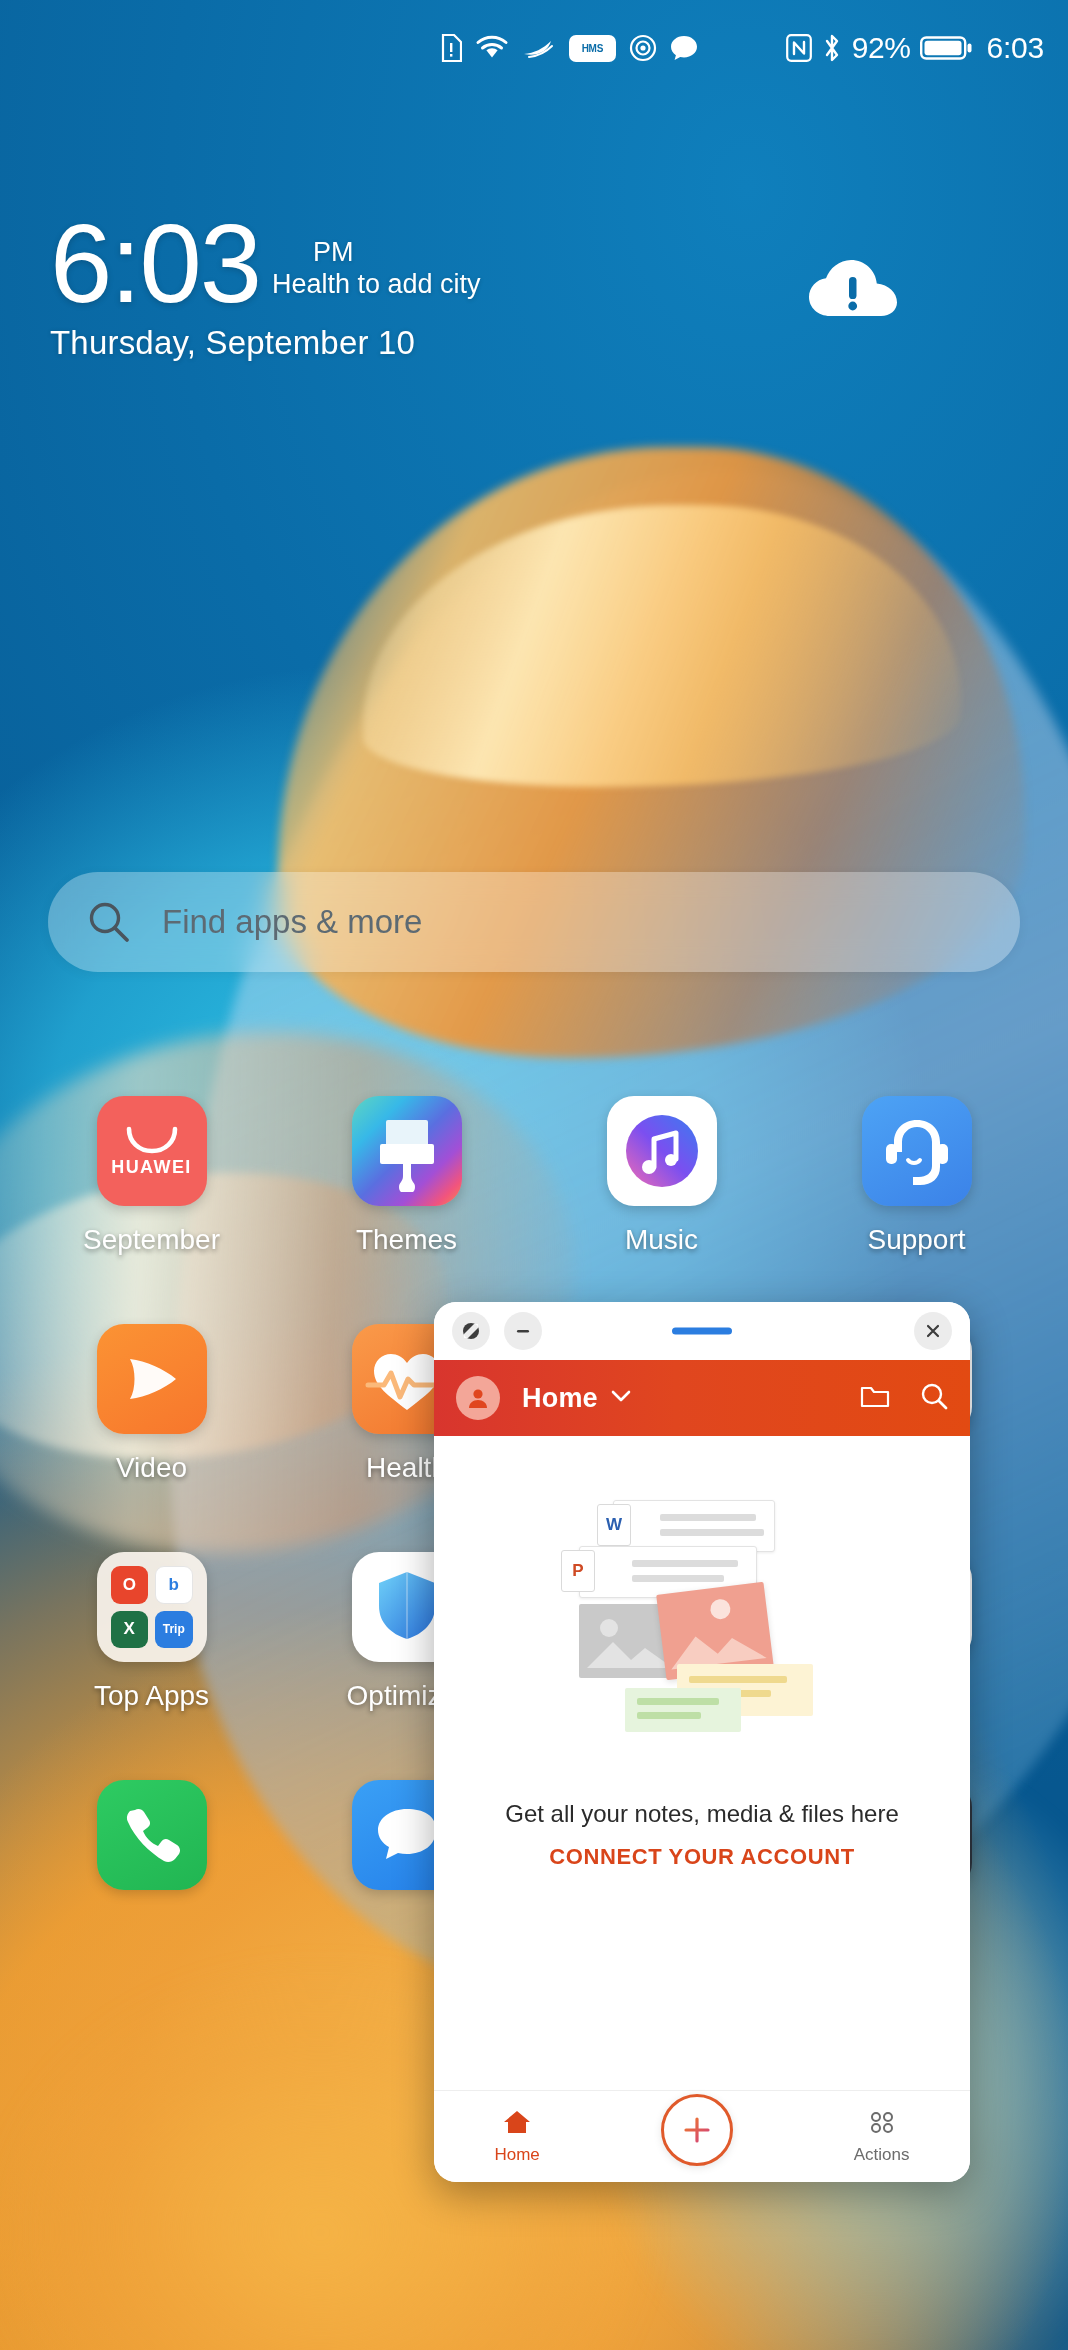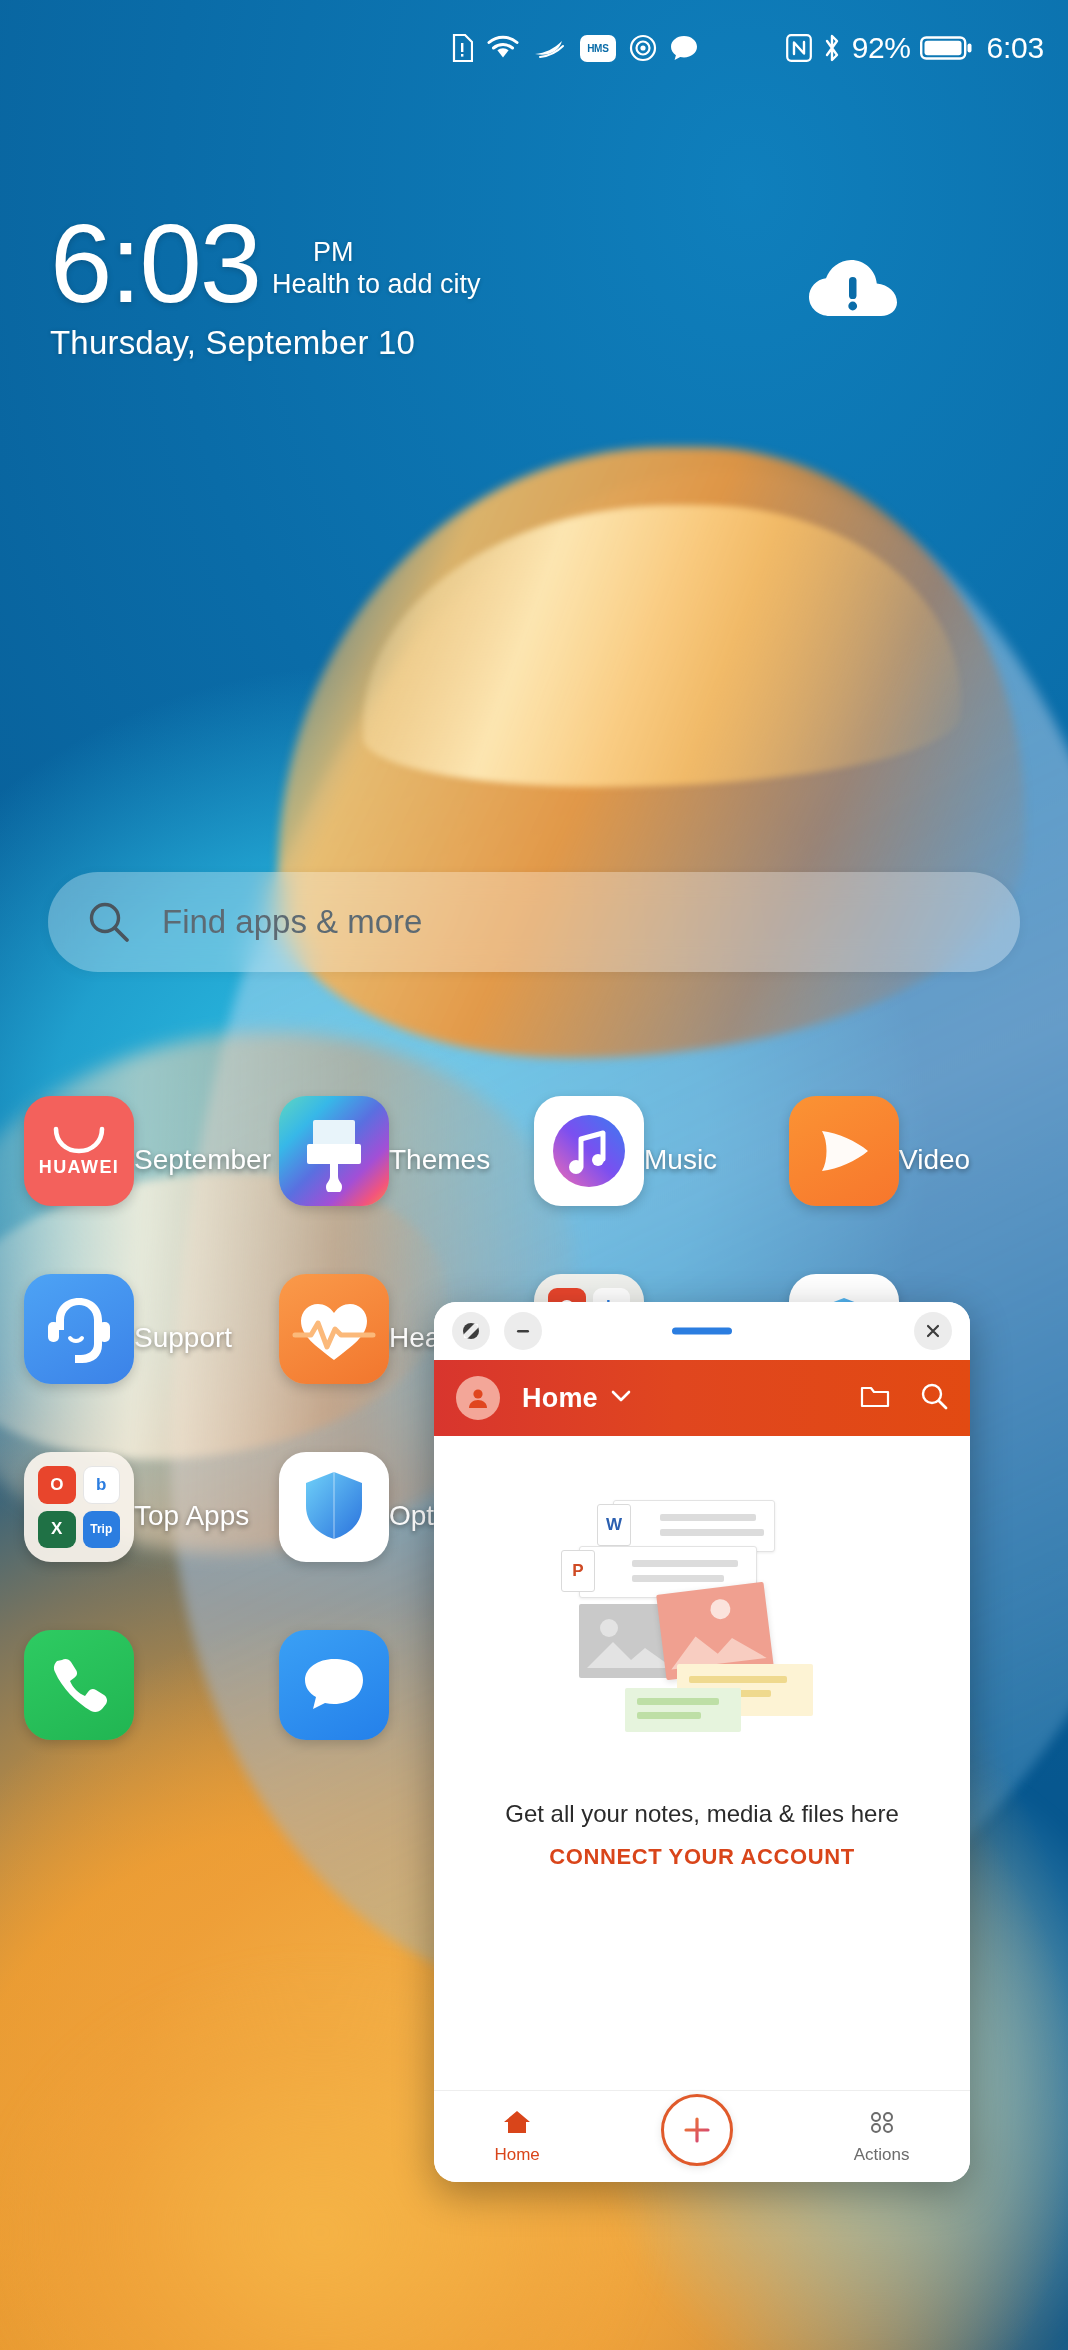--- a/index.html
+++ b/index.html
@@ -81,21 +81,21 @@
     position:absolute; top:0; left:0; right:0; height:96px;
     display:flex; align-items:center; justify-content:flex-end;
     padding:0 24px 0 0; color:#fff;
   }
   .sb-left-icons { display:flex; align-items:center; gap:13px; margin-right:88px; }
   .sb-right { display:flex; align-items:center; gap:10px; }
   .sb-pct { font-size:30px; font-weight:400; letter-spacing:-0.5px; }
   .sb-time { font-size:30px; font-weight:400; letter-spacing:-0.2px; margin-left:4px; }
   .sb-ico { display:block; }
   .hms-badge {
-    width:36px; height:27px; border-radius:7px; background:#fff; color:#0a6ca8;
+    width:47px; height:27px; border-radius:7px; background:#fff; color:#0a6ca8;
     font-size:10px; font-weight:bold; display:flex; align-items:center; justify-content:center;
     letter-spacing:-0.3px;
   }
 
   
   #clock-widget { position:absolute; left:50px; top:210px; width:700px; color:#fff; }
   .clock-row { display:flex; align-items:flex-start; }
   .clock-time {
     font-size:112px; line-height:0.96; font-weight:300; letter-spacing:-2px;
     text-shadow:0 2px 6px rgba(0,0,0,0.18);
@@ -118,21 +118,21 @@
     box-shadow:0 2px 12px rgba(0,0,0,0.06);
   }
   #searchbar .sb-text { margin-left:30px; font-size:33px; color:#5d6a73; font-weight:400; }
 
   
   #appgrid {
     position:absolute; left:0; right:0; top:1096px;
     display:grid; grid-template-columns:repeat(4,1fr); row-gap:68px;
     padding:0 24px;
   }
-  .app { display:flex; flex-direction:row; align-items:center; }
+  .app { display:flex; flex-direction:column; align-items:center; }
   .icon {
     width:110px; height:110px; border-radius:27px; position:relative;
     box-shadow:0 4px 12px rgba(0,0,0,0.18); overflow:hidden;
     display:flex; align-items:center; justify-content:center;
   }
   .app-label {
     margin-top:18px; font-size:28px; color:#fff; font-weight:400;
     text-shadow:0 2px 5px rgba(0,0,0,0.45); white-space:nowrap;
   }
   .ic-appgallery { background:#f3615c; flex-direction:column; }
@@ -353,38 +353,38 @@
         <circle cx="46" cy="46" r="36" fill="url(#mg)"></circle>
         <path d="M38 62V34l22-6v26" fill="none" stroke="#fff" stroke-width="5" stroke-linecap="round" stroke-linejoin="round"></path>
         <circle cx="33" cy="62" r="7" fill="#fff"></circle>
           <circle cx="55" cy="55" r="6" fill="#fff"></circle>
       </svg>
     </div>
     <div class="app-label">Music</div>
   </div>
 
   <div class="app">
-    <div class="icon ic-video">
-      <svg width="80" height="64" viewBox="0 0 80 64">
-          <path d="M18 12c16 2 34 10 46 20-12 10-30 18-46 20 6-10 6-30 0-40z" fill="#fff" opacity="0.97"></path>
-        </svg>
-    </div>
-    <div class="app-label">Video</div>
-  </div>
-
-  <div class="app">
     <div class="icon ic-support">
       <svg width="82" height="82" viewBox="0 0 82 82">
         <path d="M41 10c-14 0-23 10-23 22v10h8V32c0-9 7-15 15-15s15 6 15 15v24c0 7-6 11-13 11h-6v8h7c12 0 20-7 20-18V32c0-12-9-22-23-22z" fill="#fff"></path>
         <rect x="10" y="34" width="11" height="20" rx="5" fill="#fff"></rect>
         <rect x="61" y="34" width="11" height="20" rx="5" fill="#fff"></rect>
         <path d="M32 50c3 4 9 4 12 0" stroke="#fff" stroke-width="4" fill="none" stroke-linecap="round"></path>
       </svg>
     </div>
     <div class="app-label">Support</div>
+  </div>
+
+  <div class="app">
+    <div class="icon ic-video">
+      <svg width="80" height="64" viewBox="0 0 80 64">
+          <path d="M18 12c16 2 34 10 46 20-12 10-30 18-46 20 6-10 6-30 0-40z" fill="#fff" opacity="0.97"></path>
+        </svg>
+    </div>
+    <div class="app-label">Video</div>
   </div>
 
   <div class="app">
     <div class="icon ic-health">
       <svg width="86" height="78" viewBox="0 0 86 78">
         <path d="M43 70C25 56 10 46 10 31 10 21 18 14 27 14c6 0 12 3 16 9 4-6 10-9 16-9 9 0 17 7 17 17 0 15-15 25-33 39z" fill="#fff"></path>
         <path d="M4 45h16l7-12 9 24 8-18 6 6h32" fill="none" stroke="#fbb97a" stroke-width="5" stroke-linecap="round" stroke-linejoin="round"></path>
       </svg>
     </div>
     <div class="app-label">Health</div>

